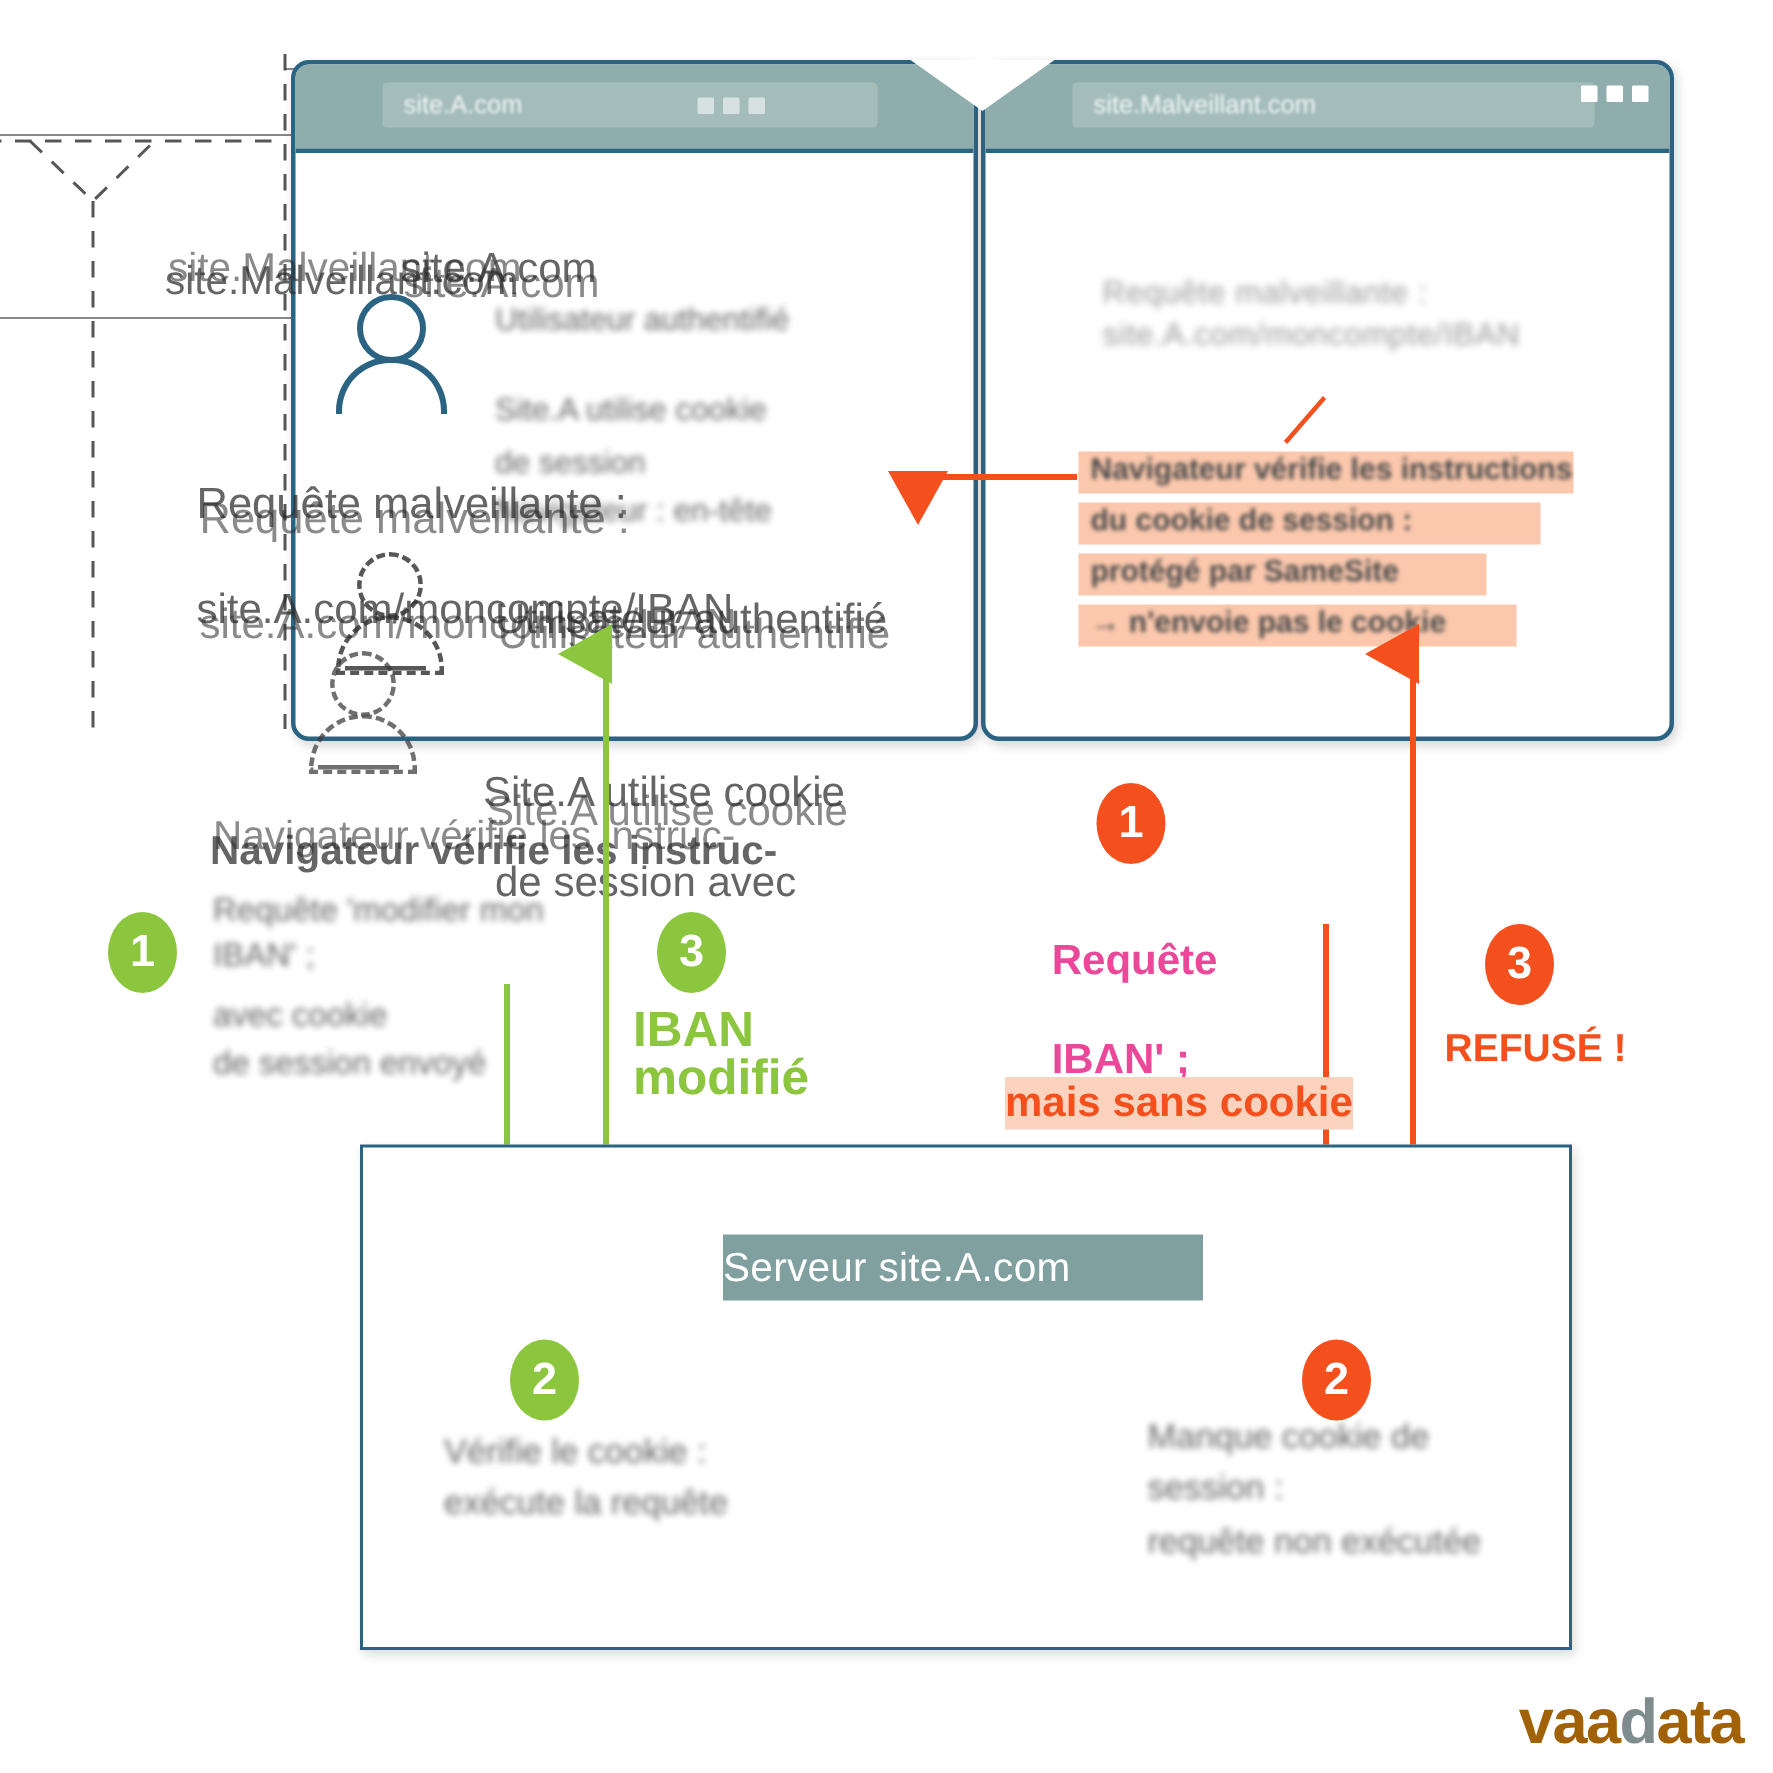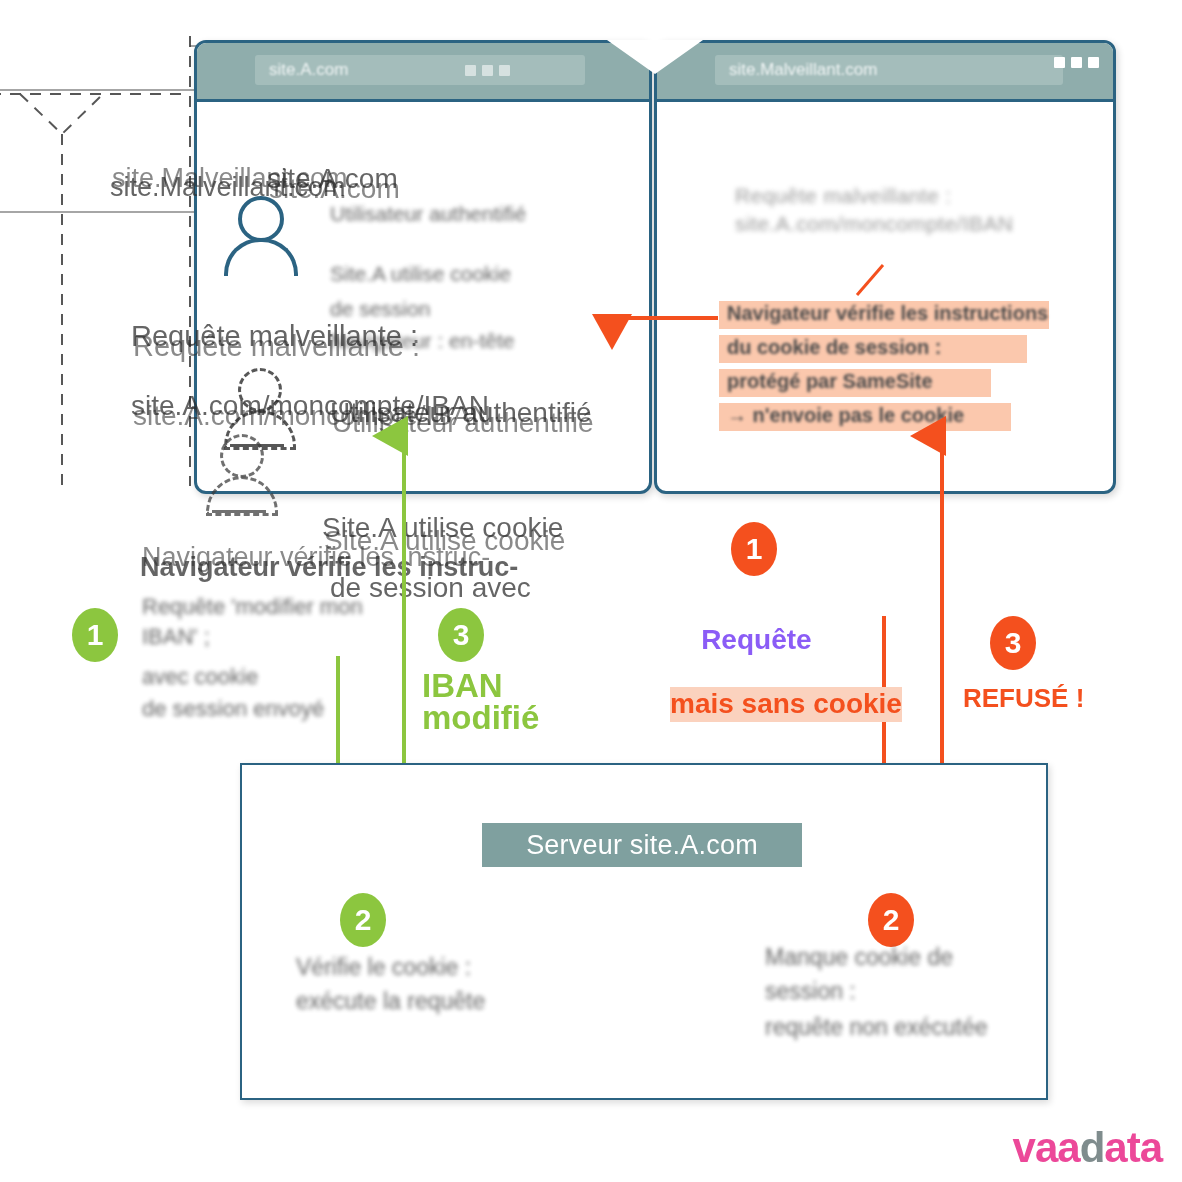--- a/index.html
+++ b/index.html
@@ -97,54 +97,54 @@
     color:#fff;font-size:30px;font-weight:bold;
     filter:blur(.25px);
   }
   .num.green{background:#8cc63f;}
   .num.orange{background:#f4501e;}
 
   
   .lbl{position:absolute;white-space:pre;line-height:1.24;}
   .lbl.green{color:#8cc63f;font-size:33px;font-weight:bold;}
   .lbl.orange{color:#f4501e;font-size:28px;font-weight:bold;}
-  .lbl.orange .dark{color:#8b5cf6;font-weight:bold;}
-  .hl-orange{background:#fbd2be;}
+  .lbl.orange .dark{color:#ec4899;font-weight:bold;}
+  .hl-orange{background:#fbd2be;margin-top:31px;}
 
   
   .hline{
     position:absolute;background:#fbc8ad;
     filter:blur(.4px);
   }
   .hline span{
     position:absolute;left:8px;top:1px;
     font-size:20px;font-weight:bold;color:#4a4a4a;
     filter:blur(1.4px);white-space:nowrap;
   }
 
   
   .server{
     position:absolute;border:2px solid #2b6382;background:#fff;
     box-shadow:2px 3px 7px rgba(0,0,0,.14);
   }
   .server-title{
     position:absolute;background:#7fa09f;color:#fff;
-    font-size:27px;display:flex;align-items:center;justify-content:center;
+    font-size:27px;display:flex;align-items:center;justify-content:flex-start;
     letter-spacing:.2px;
   }
 
   
   svg.overlay{position:absolute;left:0;top:0;width:1182px;height:1182px;pointer-events:none;}
 
   
   .logo{
     position:absolute;right:20px;bottom:26px;
     font-size:42px;font-weight:bold;letter-spacing:-1px;
   }
-  .logo .g{color:#ec4899;}
+  .logo .g{color:#a16207;}
   .logo .d{color:#7f8c8d;}
 </style>
 </head>
 <body>
 
 <div class="stage">
 
   <svg class="overlay">
     <g stroke="#3a3a3a" stroke-width="2" fill="none" opacity="0.85" stroke-dasharray="11 9">
       <path d="M190 20 L190 470"></path>

